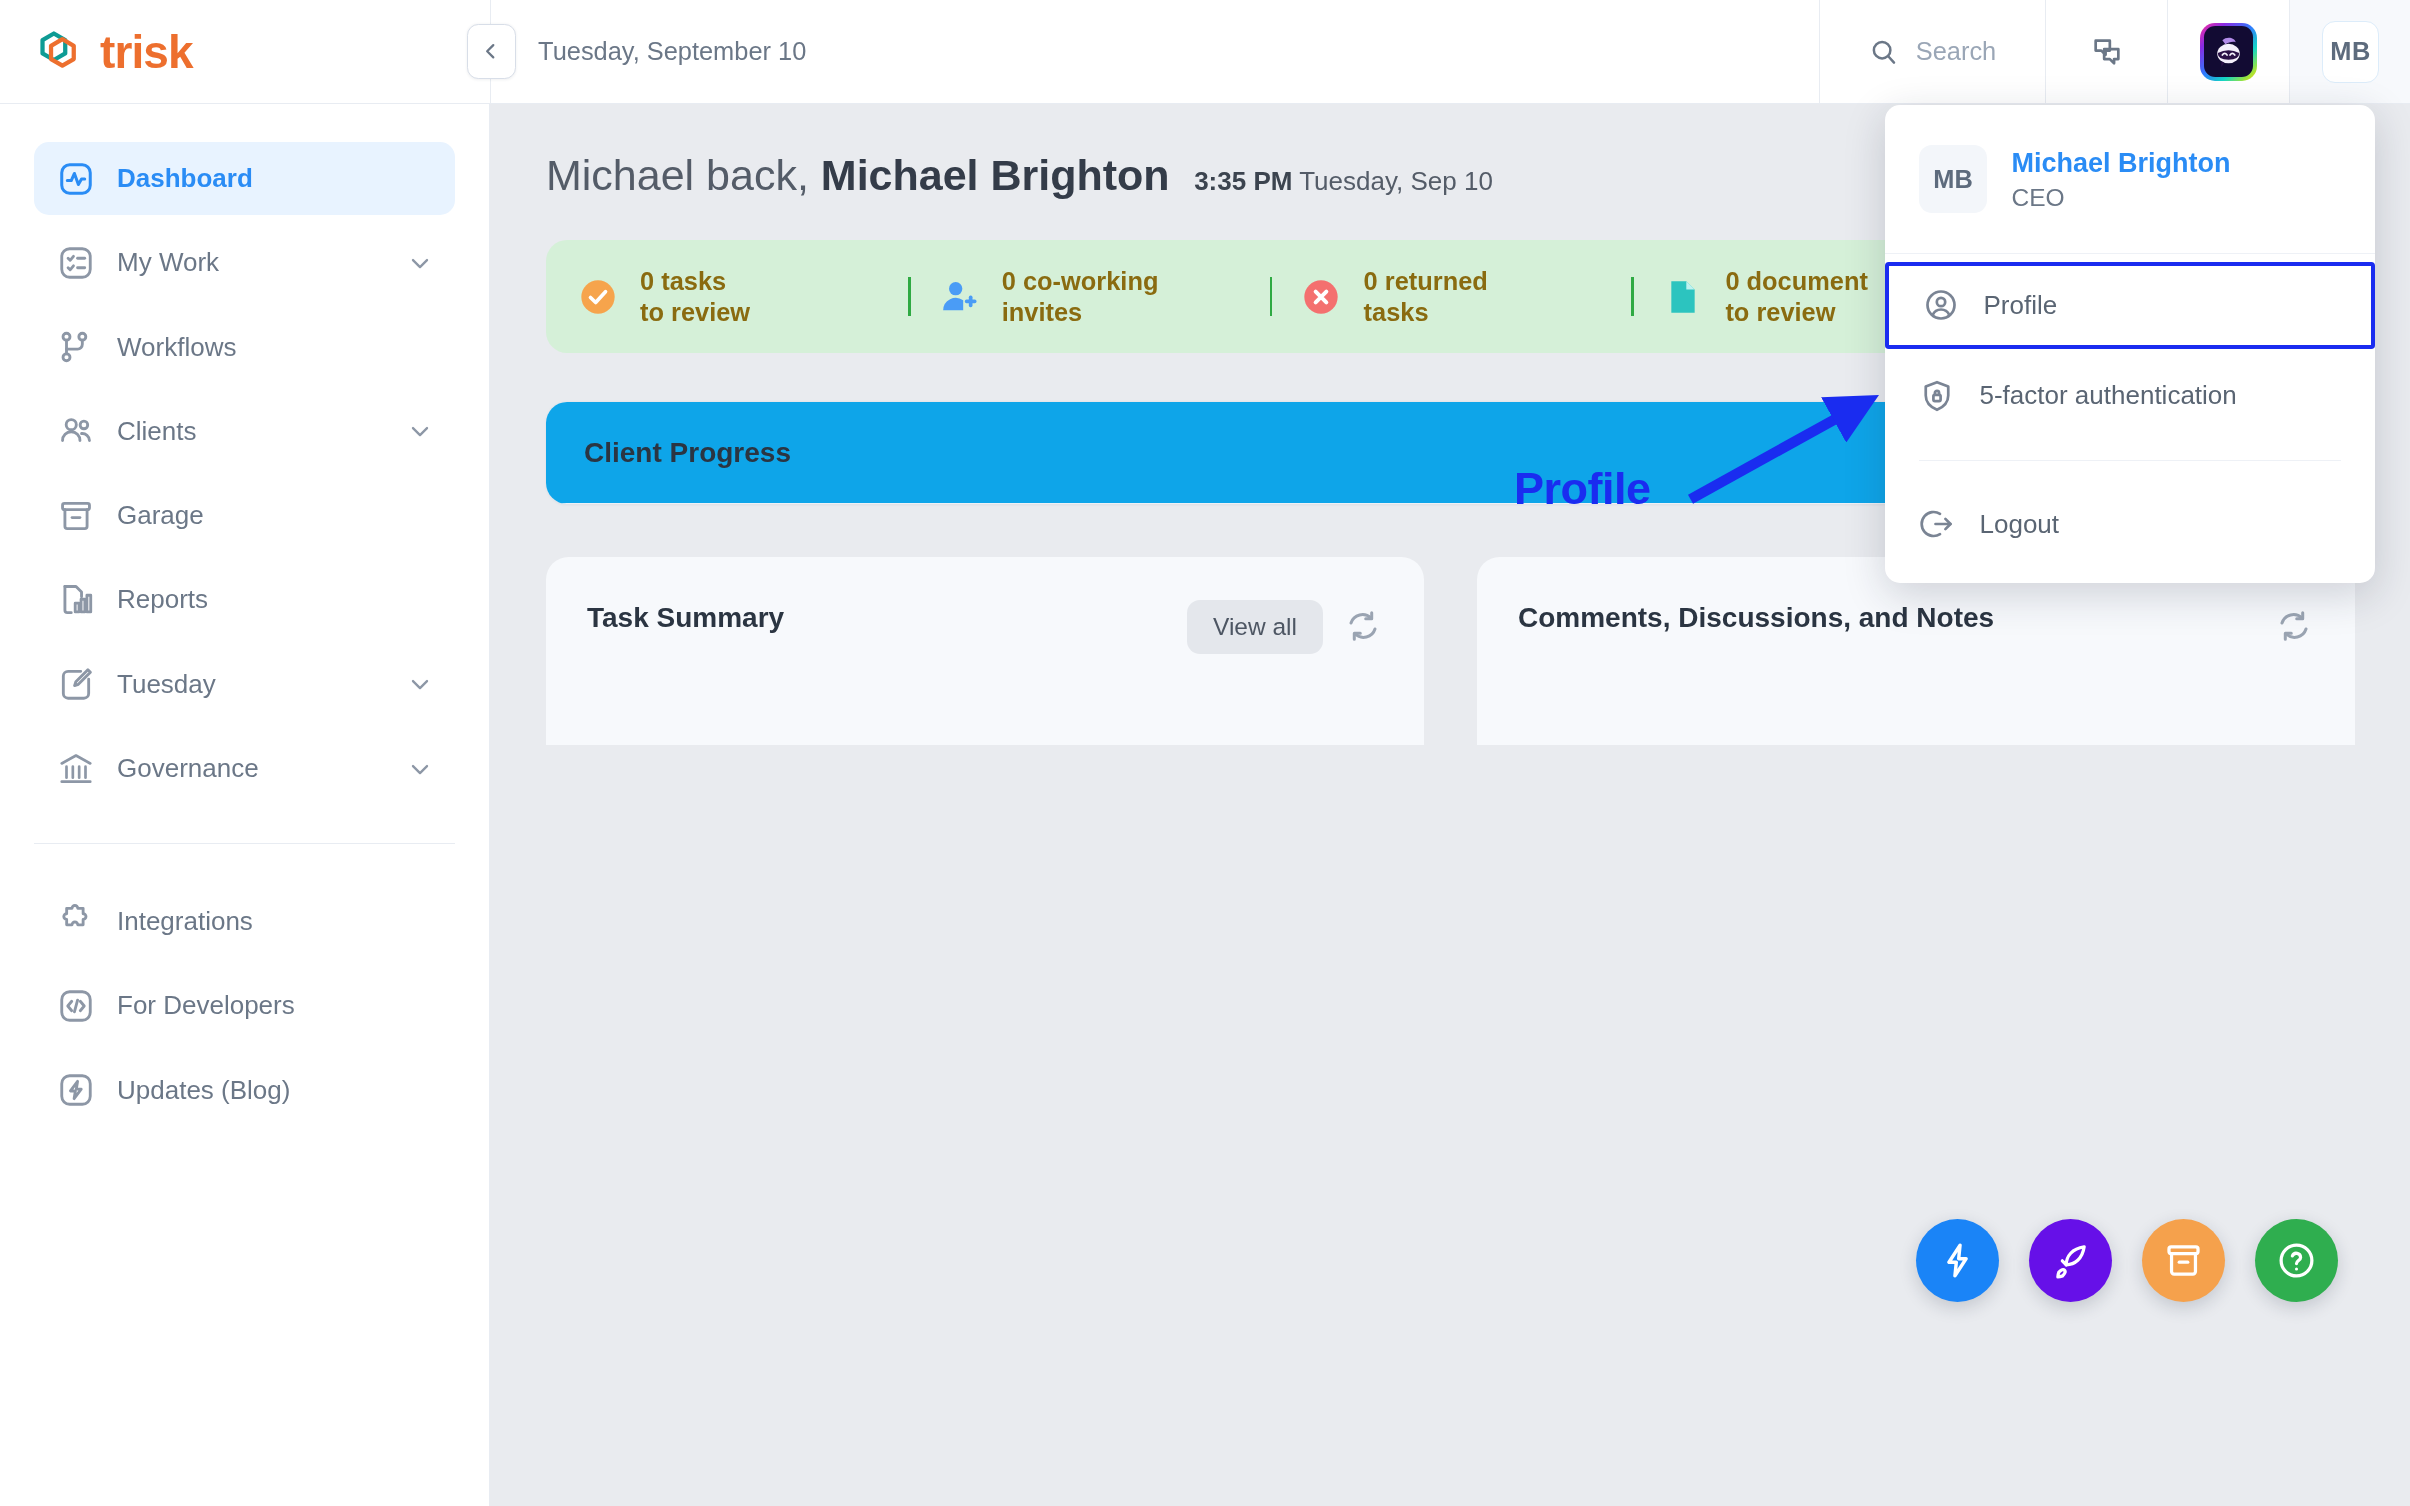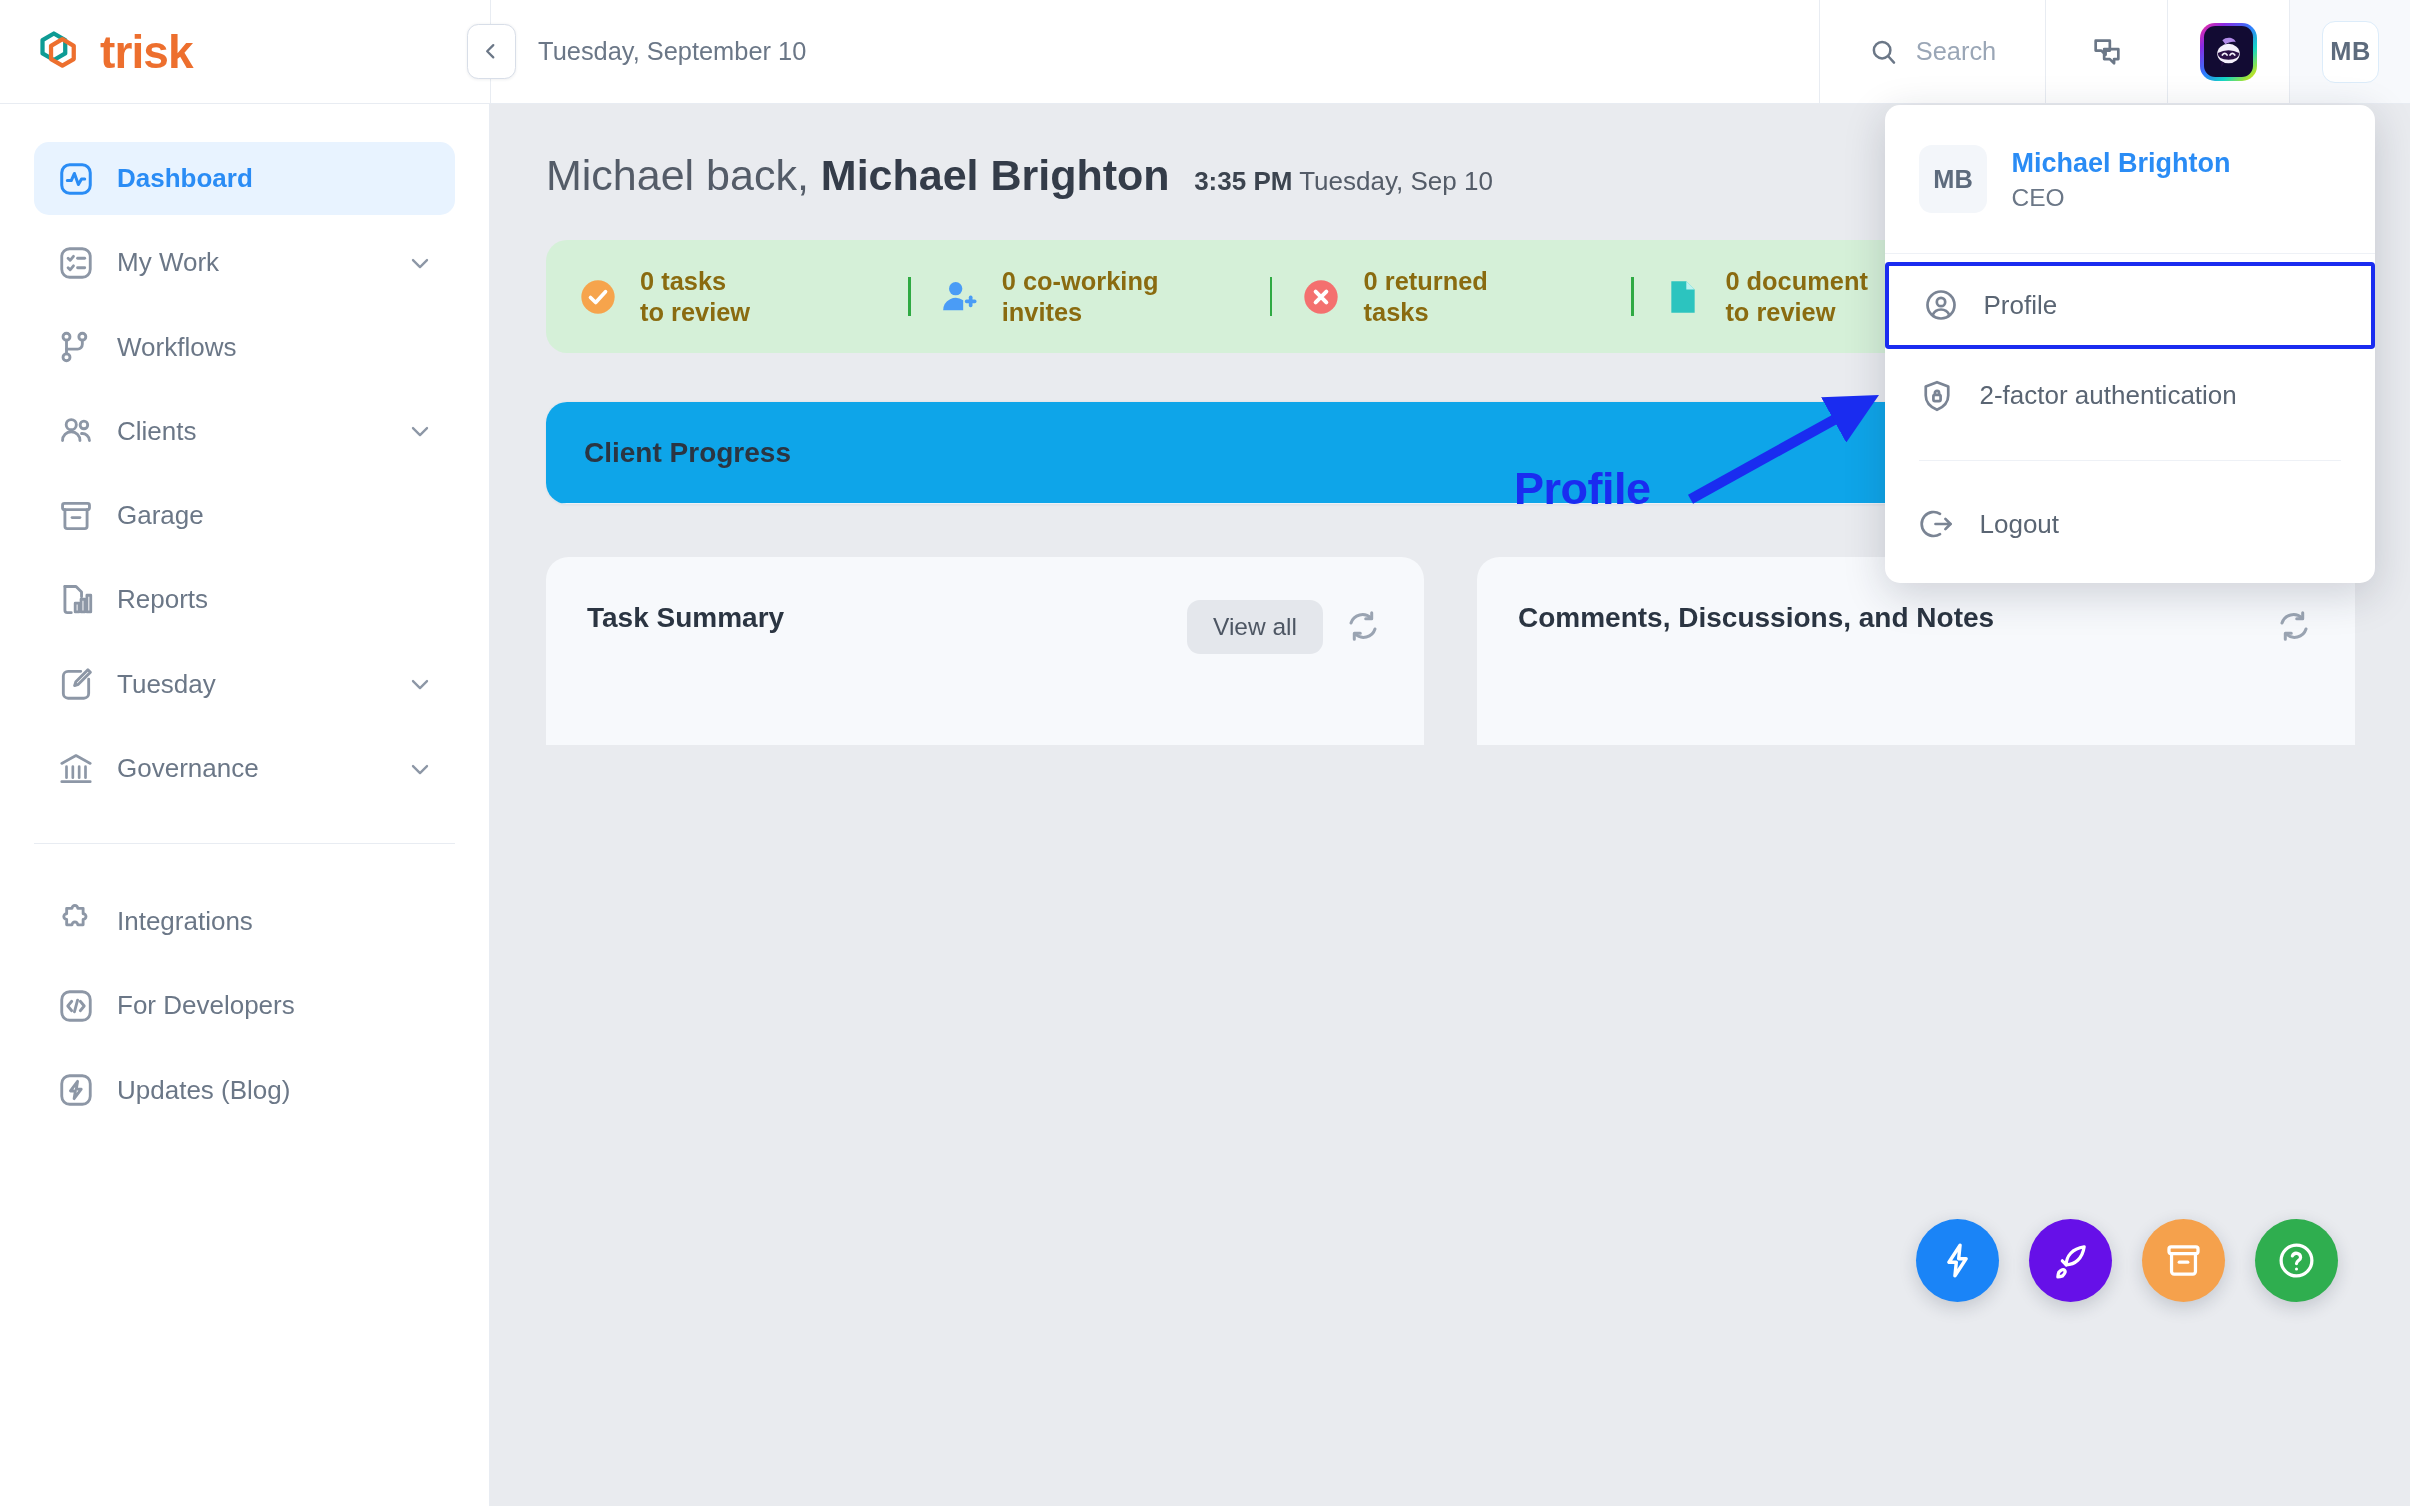--- a/index.html
+++ b/index.html
@@ -585,21 +585,21 @@
     </div>
 
     <div class="dd-item">
       <span class="dd-ico">
         <svg viewBox="0 0 24 24" width="36" height="36" fill="none" stroke="#7a8494" stroke-width="1.8" stroke-linecap="round" stroke-linejoin="round">
           <path d="M12 2.8 L19.5 5.6 v6 c0 4.3 -3.2 7.7 -7.5 9.6 c-4.3 -1.9 -7.5 -5.3 -7.5 -9.6 v-6 Z"></path>
           <rect x="9.6" y="11.2" width="4.8" height="4.2" rx="1"></rect>
             <path d="M10.6 11.2 v-1.2 a1.4 1.4 0 0 1 2.8 0 v1.2"></path>
         </svg>
       </span>
-      <span>2-factor authentication</span>
+      <span>5-factor authentication</span>
     </div>
 
     <div class="dd-sep"></div>
 
     <div class="dd-item">
       <span class="dd-ico">
         <svg viewBox="0 0 24 24" width="36" height="36" fill="none" stroke="#7a8494" stroke-width="1.8" stroke-linecap="round" stroke-linejoin="round">
           <path d="M14 5.2 a8 8 0 1 0 0 13.6"></path>
             <line x1="11" y1="12" x2="21" y2="12"></line>
             <polyline points="17.6,8.6 21,12 17.6,15.4"></polyline>

